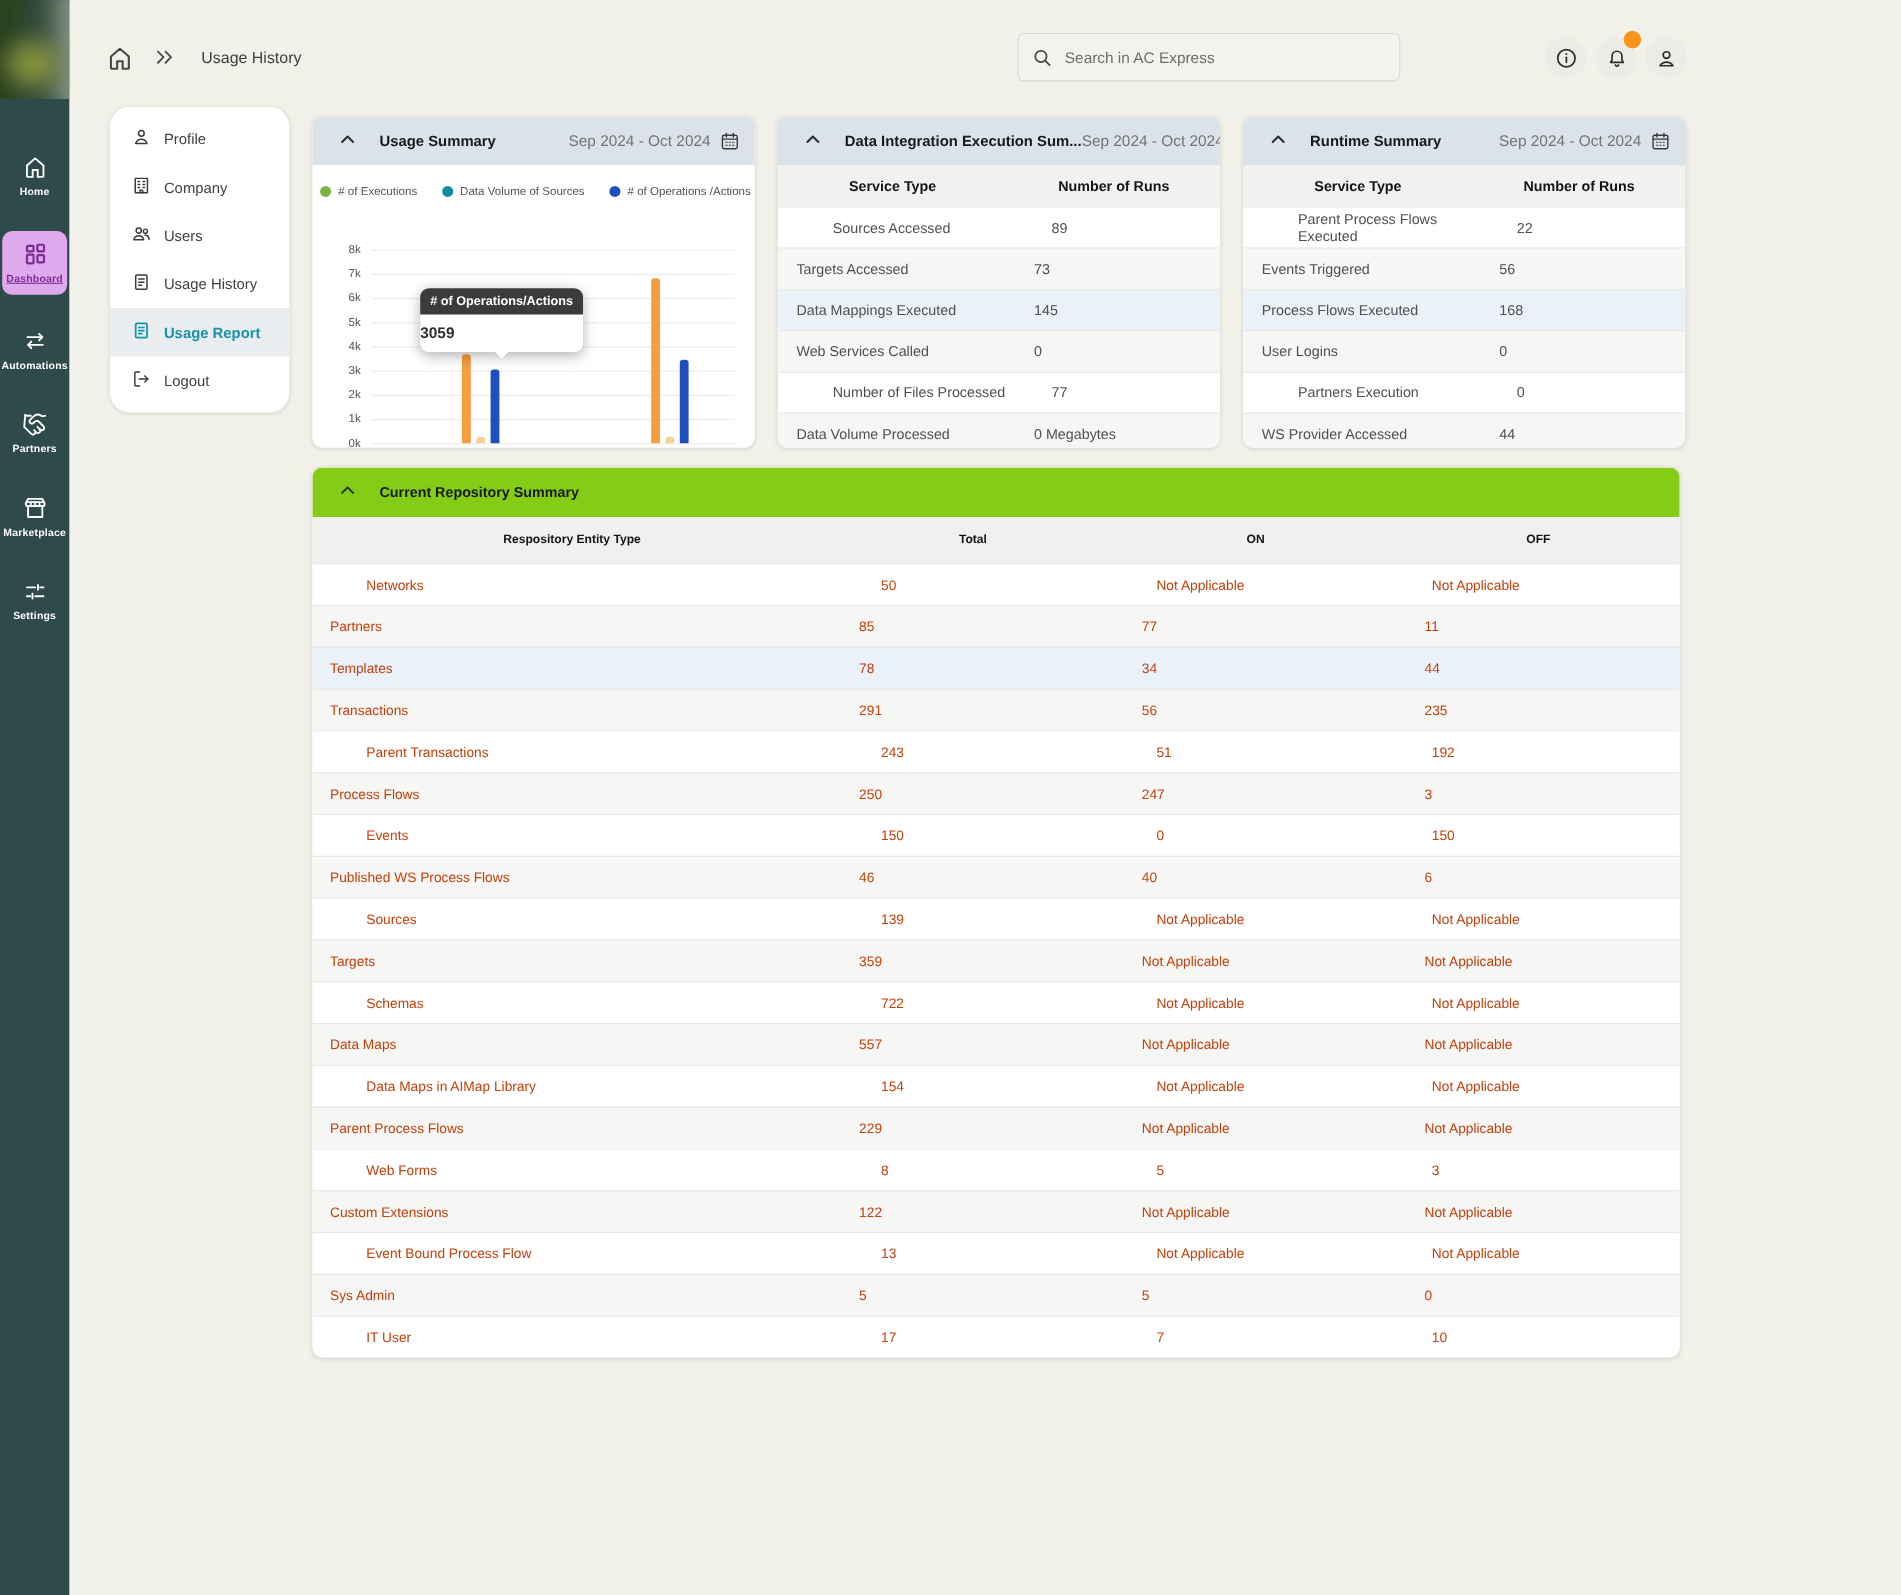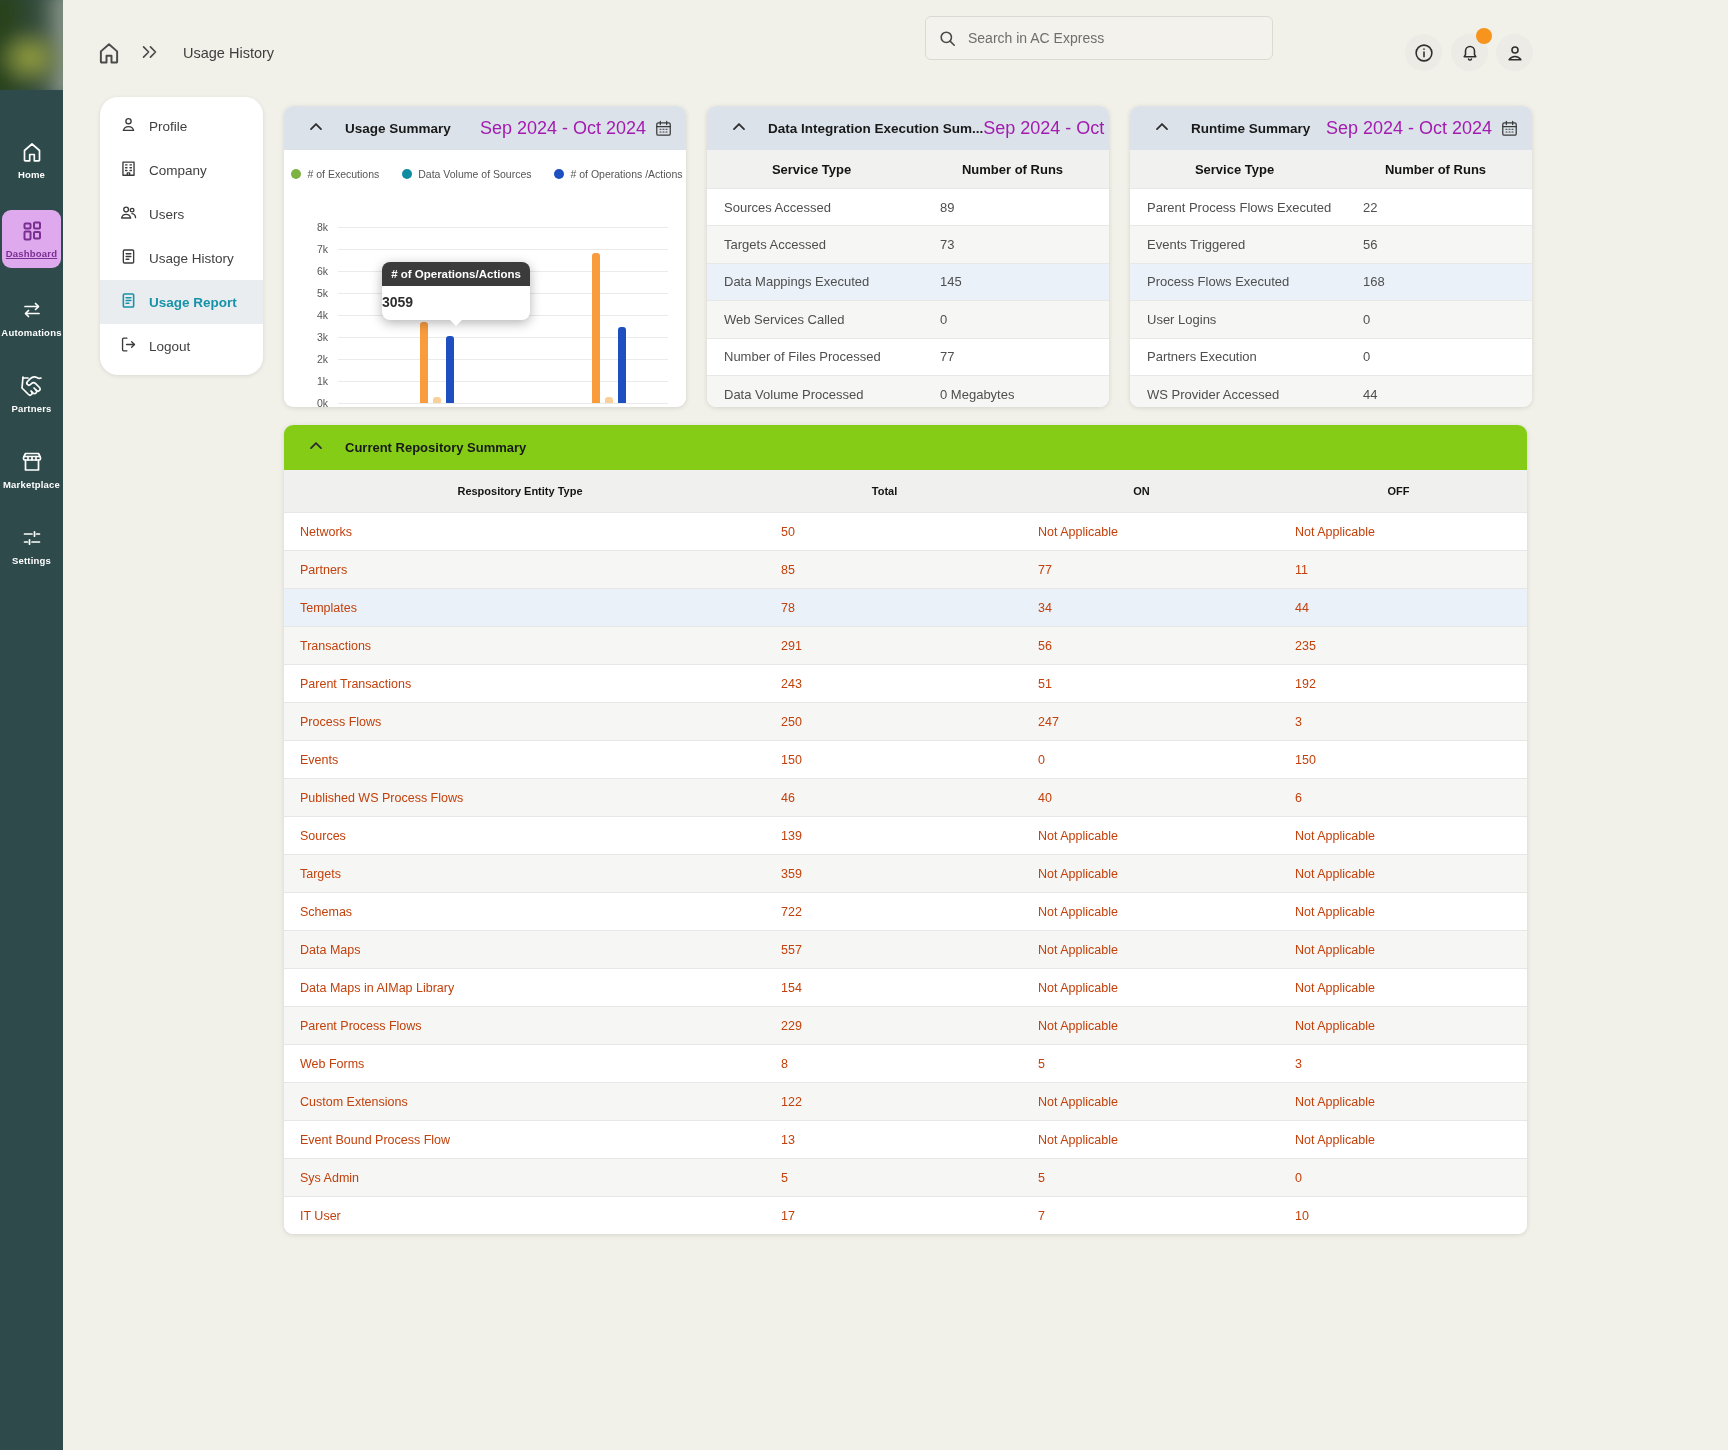--- a/index.html
+++ b/index.html
@@ -23,21 +23,21 @@
   .side-item.active svg{stroke:#7B2E91;stroke-width:2;}
 
   
   .home-btn{position:absolute;left:96px;top:40px;width:26px;height:26px;background:none;border:none;
             padding:0;cursor:pointer;}
   .home-btn svg,.chevrons svg{width:26px;height:26px;stroke:#4A4A4A;fill:none;stroke-width:1.8;
             stroke-linecap:round;stroke-linejoin:round;display:block;}
   .chevrons{position:absolute;left:139px;top:41px;width:24px;height:24px;cursor:pointer;}
   .chevrons svg{width:22px;height:22px;}
   .page-title{position:absolute;left:183px;top:45px;font-size:14.5px;color:#3E3E3E;}
-  .search{position:absolute;left:925px;top:16px;width:348px;height:44px;box-sizing:border-box;
+  .search{position:absolute;left:925px;top:30px;width:348px;height:44px;box-sizing:border-box;
           border:1px solid #DBDAD2;border-radius:6px;background:#F3F2EC;display:flex;
           align-items:center;padding:0 12px;gap:9px;}
   .search svg{width:19px;height:19px;stroke:#4A4A4A;fill:none;stroke-width:2;stroke-linecap:round;flex:none;}
   .search input{border:none;outline:none;background:transparent;font-size:14px;color:#444;width:100%;
                 font-family:"Liberation Sans",sans-serif;}
   .search input::placeholder{color:#6E6E6E;}
   .action-btn{position:absolute;top:34px;width:37px;height:37px;border-radius:50%;background:#ECEBE5;
               border:none;display:flex;align-items:center;justify-content:center;cursor:pointer;padding:0;}
   .action-btn svg{width:22px;height:22px;stroke:#2E2E2E;fill:none;stroke-width:1.7;
                   stroke-linecap:round;stroke-linejoin:round;}
@@ -56,33 +56,33 @@
 
   
   .panel{position:absolute;top:106px;width:402px;height:301px;background:#fff;border-radius:9px;
          box-shadow:0 1px 5px rgba(0,0,0,.12);overflow:hidden;}
   .p-usage{left:284px;} .p-di{left:707px;} .p-rt{left:1130px;}
   .panel-header{height:44px;background:#DBE2E9;display:flex;align-items:center;padding:0 13px;}
   .collapse-btn{background:none;border:none;width:26px;height:26px;padding:0;cursor:pointer;margin-left:6px;flex:none;}
   .collapse-btn svg{width:20px;height:20px;stroke:#2E2E2E;fill:none;stroke-width:2.2;
                     stroke-linecap:round;stroke-linejoin:round;}
   .panel-title{font-weight:700;font-size:13.5px;color:#191919;margin-left:16px;white-space:nowrap;}
-  .panel-date{margin-left:auto;display:flex;align-items:center;gap:8px;font-size:18px;color:#a21caf;white-space:nowrap;}
+  .panel-date{margin-left:auto;display:flex;align-items:center;gap:8px;font-size:14px;color:#737373;white-space:nowrap;}
   .cal-btn{background:none;border:none;padding:0;width:19px;height:19px;cursor:pointer;flex:none;}
   .cal-btn svg{width:19px;height:19px;stroke:#3A3A3A;fill:none;stroke-width:1.6;stroke-linecap:round;}
 
   
   .kv-head{display:flex;height:38px;background:#F1F1F0;align-items:center;font-weight:700;
            font-size:13px;color:#141414;}
   .kv-head .c1{width:52%;text-align:center;} .kv-head .c2{width:48%;text-align:center;}
   .kv-row{display:flex;height:36.4px;align-items:center;font-size:13px;color:#4F4F4F;
           border-top:1px solid #E8E8E6;background:#fff;}
   .kv-row .c1{width:52%;padding-left:17px;box-sizing:border-box;}
   .kv-row .c2{width:48%;padding-left:24px;box-sizing:border-box;}
-  .tint-gray{background:#F6F6F4;} .tint-blue{background:#EAF1F8;} .tint-none{background:#FFFFFF;}
+  .tint-gray{background:#F6F6F4;} .tint-blue{background:#EAF1F8;} .tint-none{background:#FFFFFF;padding-left:33px;}
 
   
   .legend{position:absolute;left:10px;right:6px;top:62px;display:flex;justify-content:center;
           gap:23px;align-items:center;}
   .legend-item{display:flex;align-items:center;gap:6px;font-size:10.5px;color:#555;white-space:nowrap;}
   .legend-dot{width:10px;height:10px;border-radius:50%;flex:none;}
   .chart{position:absolute;left:16px;right:16px;top:121px;height:176px;}
   .gridline{position:absolute;left:38px;right:2px;height:1px;background:#EAEAE8;}
   .ytick{position:absolute;left:0;width:28px;text-align:right;font-size:10.5px;color:#555;
          transform:translateY(-50%);}

